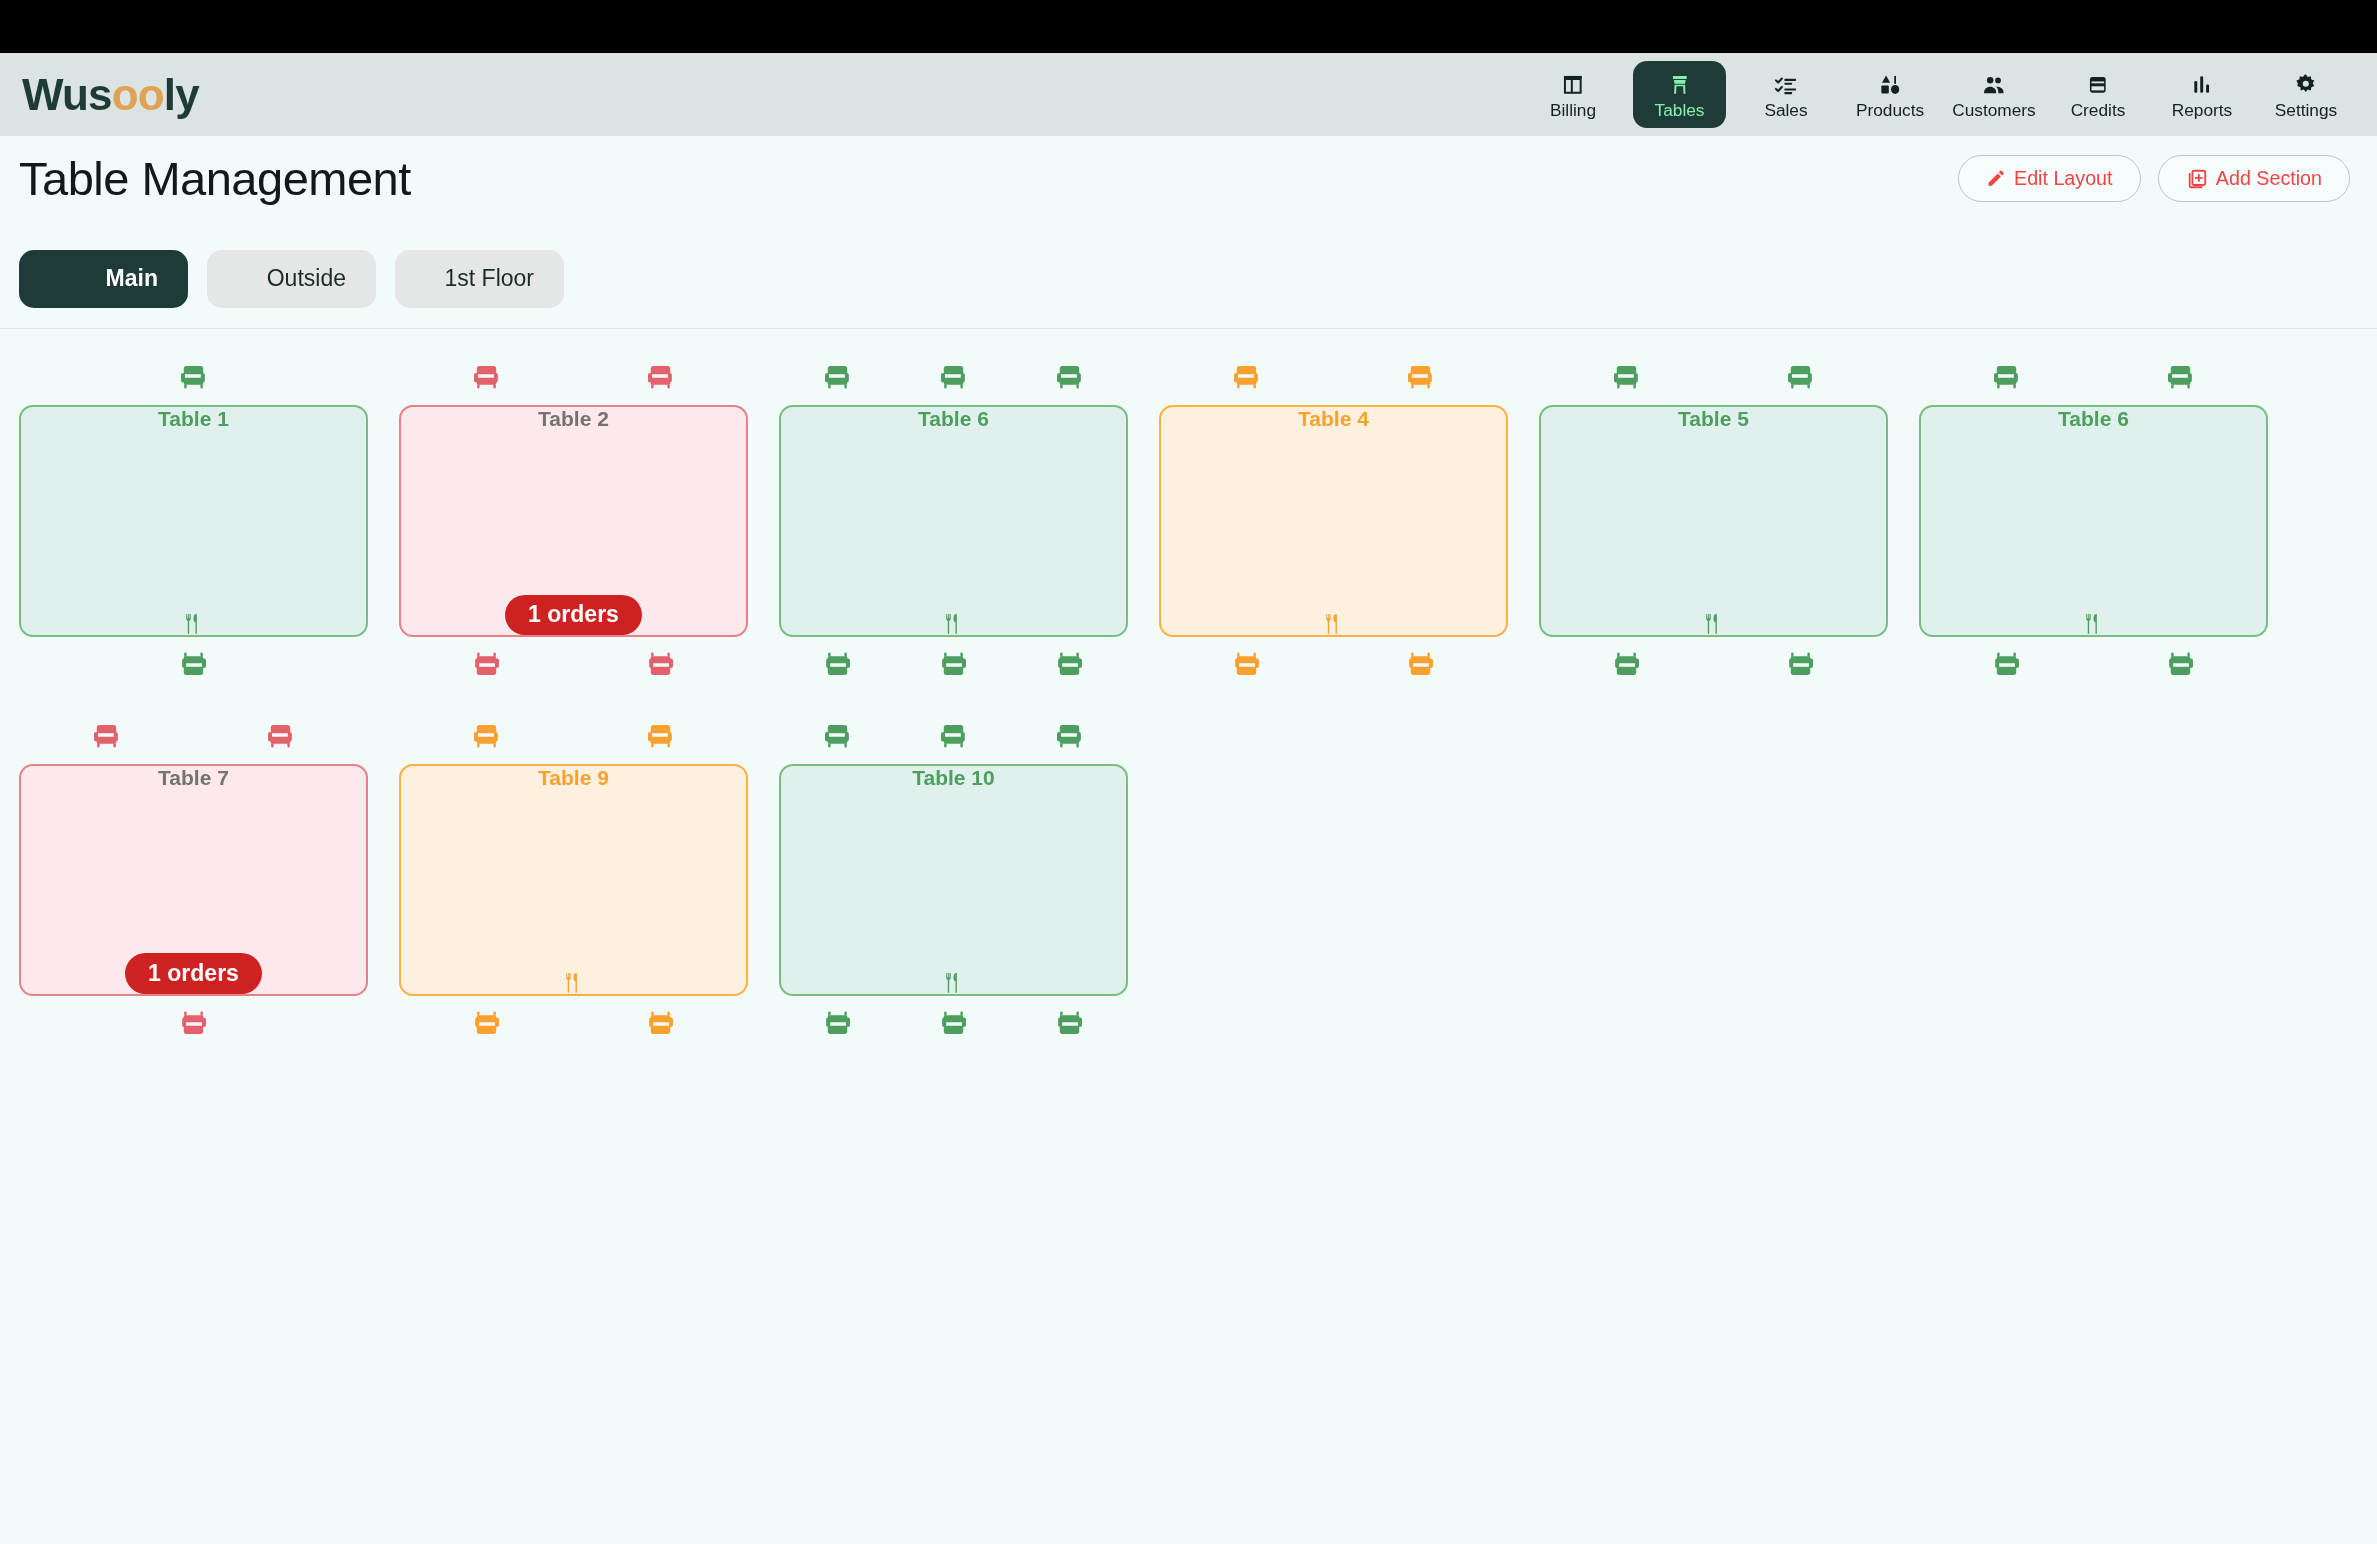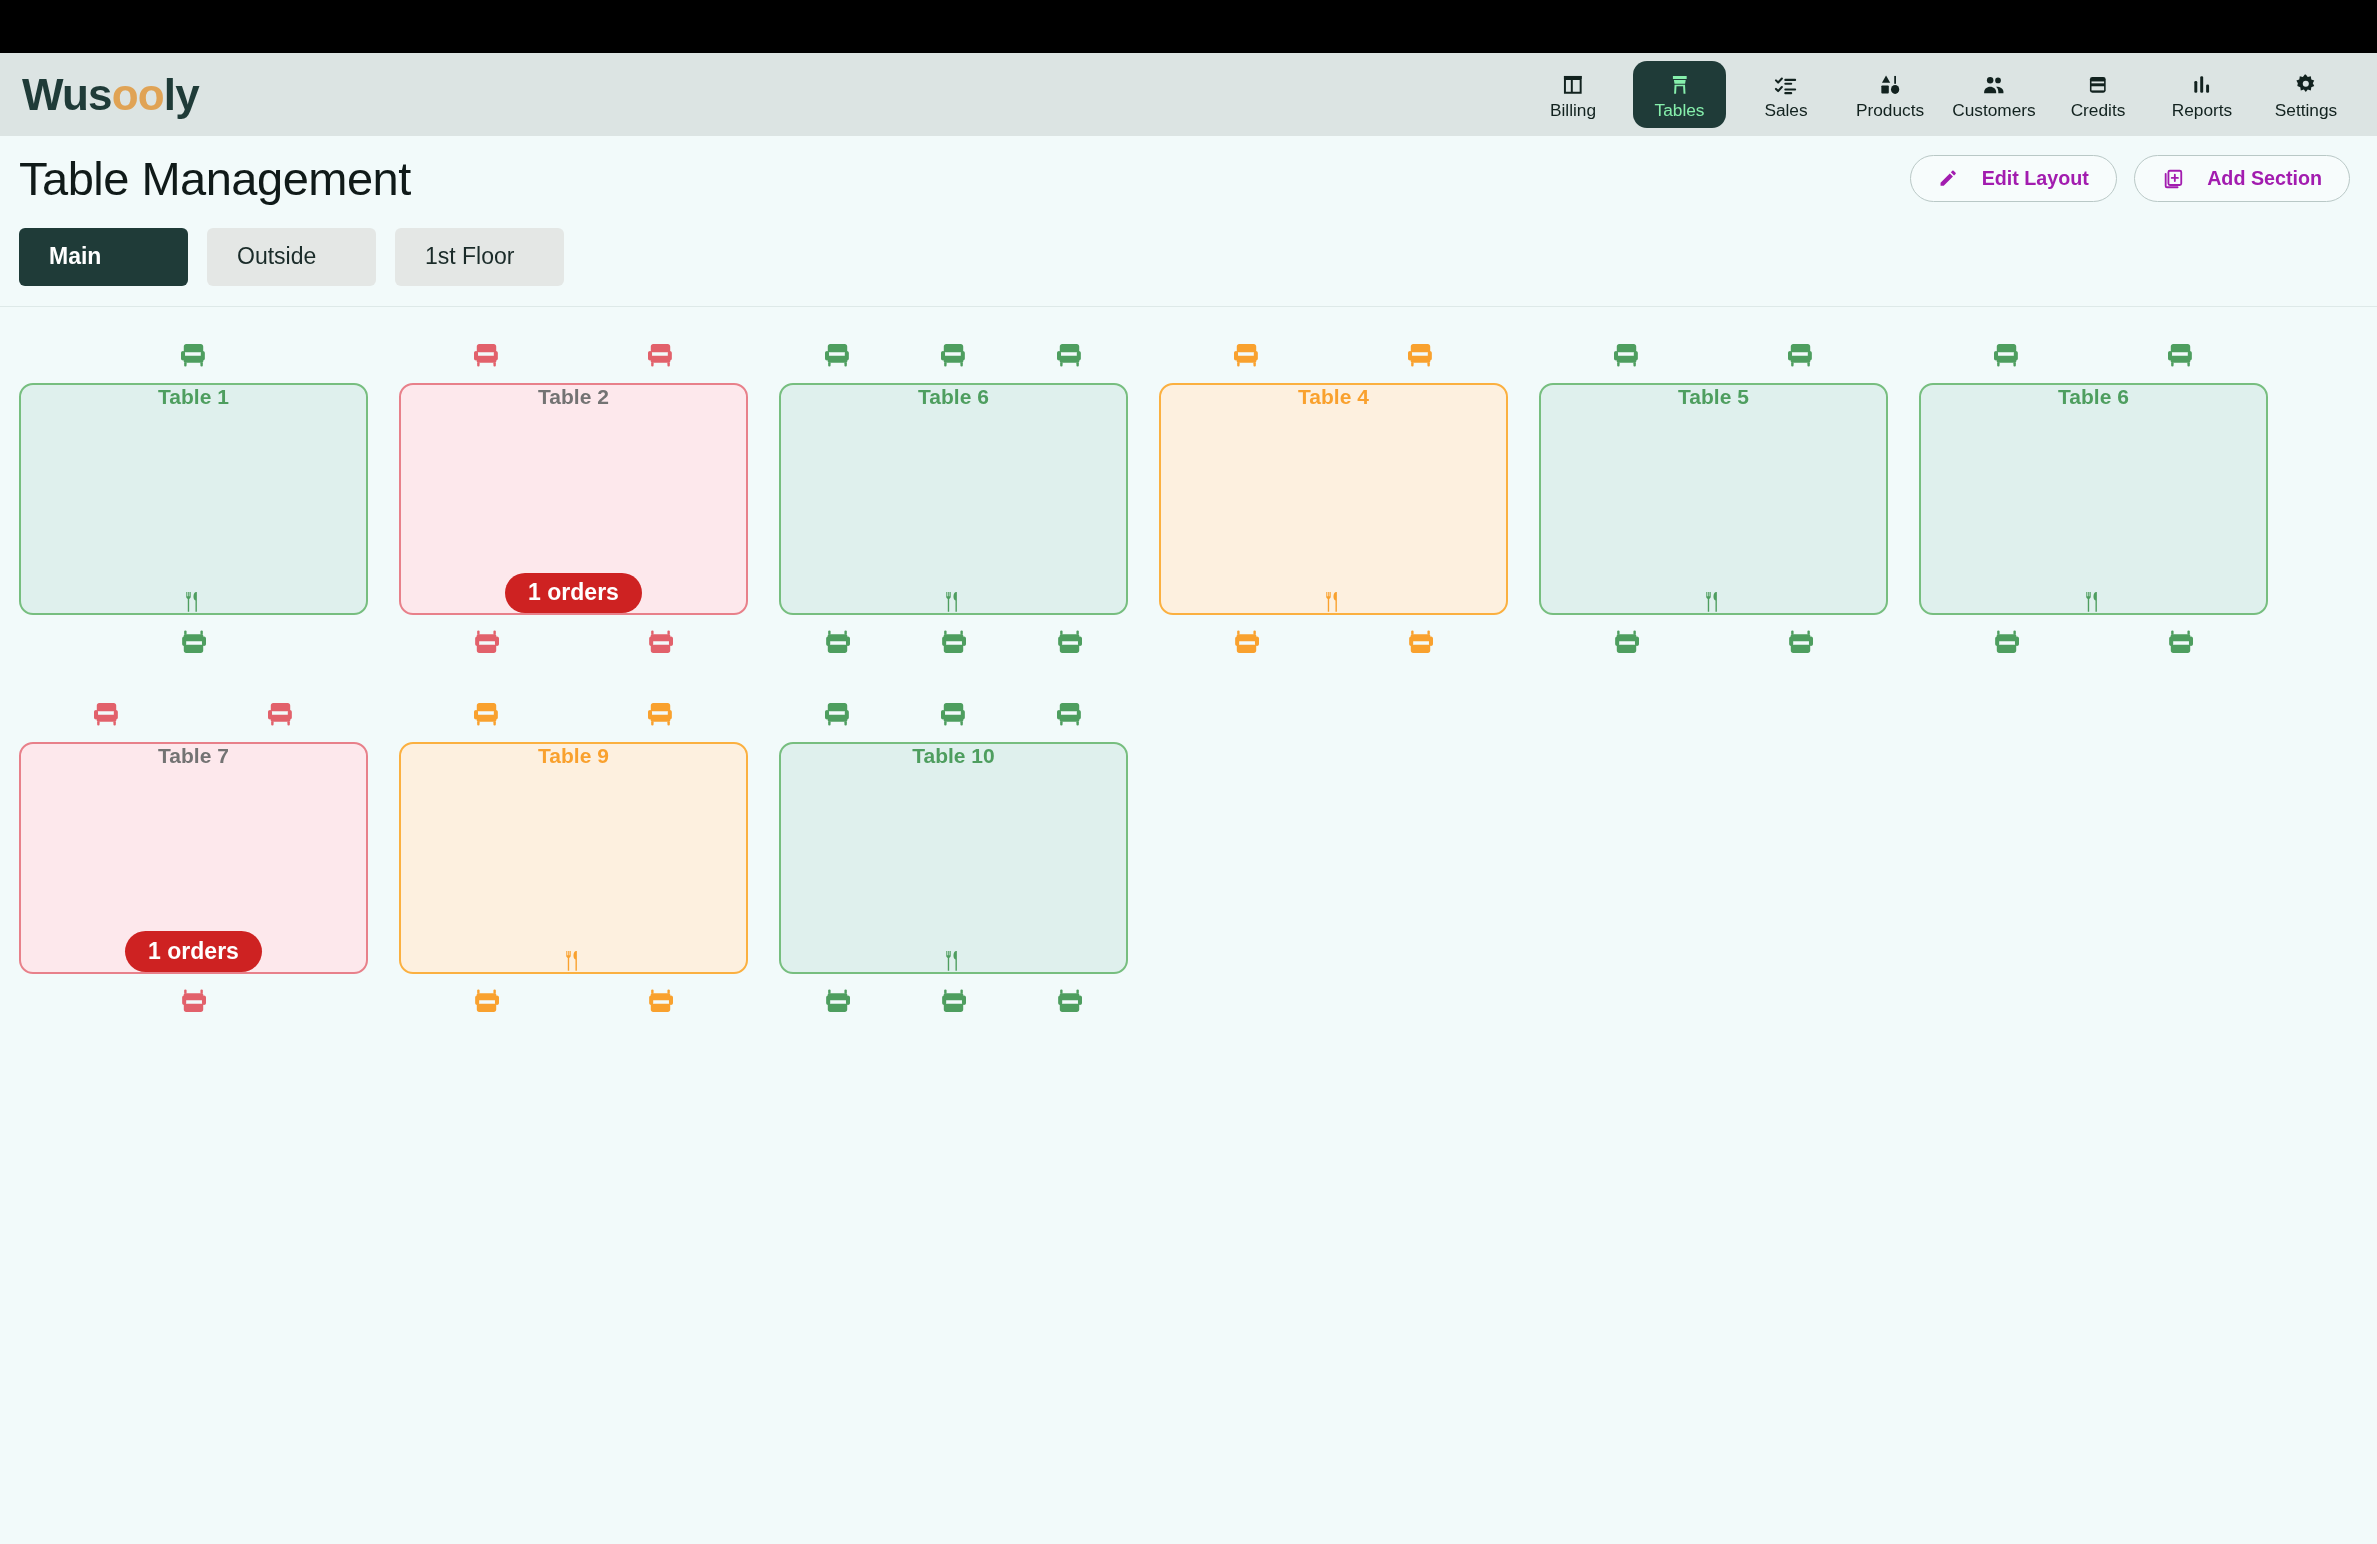--- a/index.html
+++ b/index.html
@@ -90,52 +90,53 @@
   .page-title {
     font-size: 47px;
     font-weight: 400;
     color: #101A19;
     letter-spacing: -0.5px;
   }
   .page-actions { display: flex; gap: 17.3px; }
   .action-btn {
     display: flex;
     align-items: center;
-    gap: 23px;
+    gap: 8px;
     border: 1.2px solid #B9C8C6;
     background: #F7FCFC;
     border-radius: 785px;
     padding: 11px 27px;
-    color: #a21caf;
+    color: #ef4444;
     font-size: 19.7px;
-    font-weight: 700;
+    font-weight: 400;
     cursor: pointer;
     white-space: nowrap;
   }
   .action-btn svg { display: block; flex: none; }
 
   
   .tabs-bar {
     background: #F2FAFA;
     padding: 23.6px 19px 20.4px;
     display: flex;
     gap: 19px;
     border-bottom: 1.6px solid #DEE9E8;
   }
   .tab {
     min-width: 169px;
     padding: 15.7px 30px;
-    border-radius: 6px;
+    border-radius: 15px;
     background: #E4E7E5;
     color: #1A2B29;
     font-size: 23px;
     font-weight: 400;
-    text-align: left;
+    text-align: right;
     cursor: pointer;
     white-space: nowrap;
+    margin-top: 22px;
   }
   .tab.active {
     background: #1F3B38;
     color: #FFFFFF;
     font-weight: 700;
   }
 
   
   .floor {
     background: #F2FAFA;

